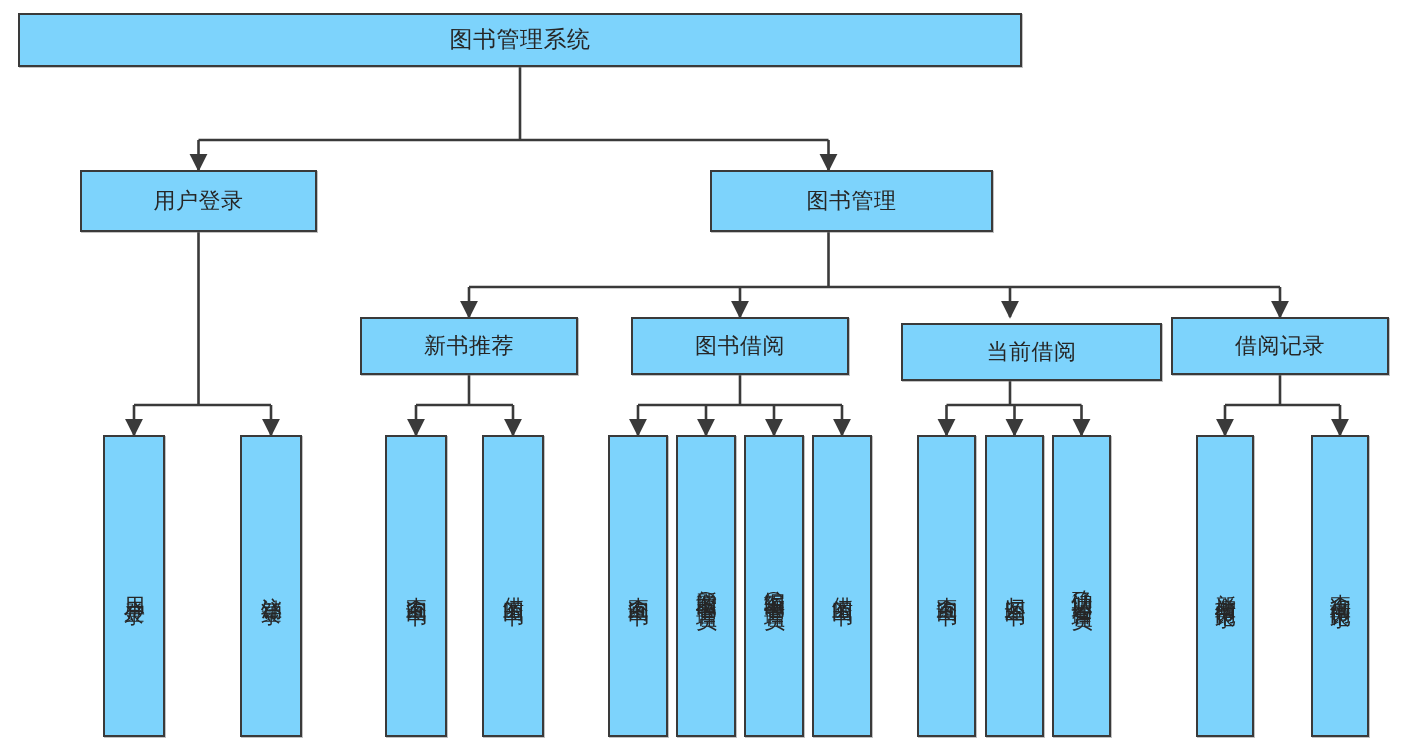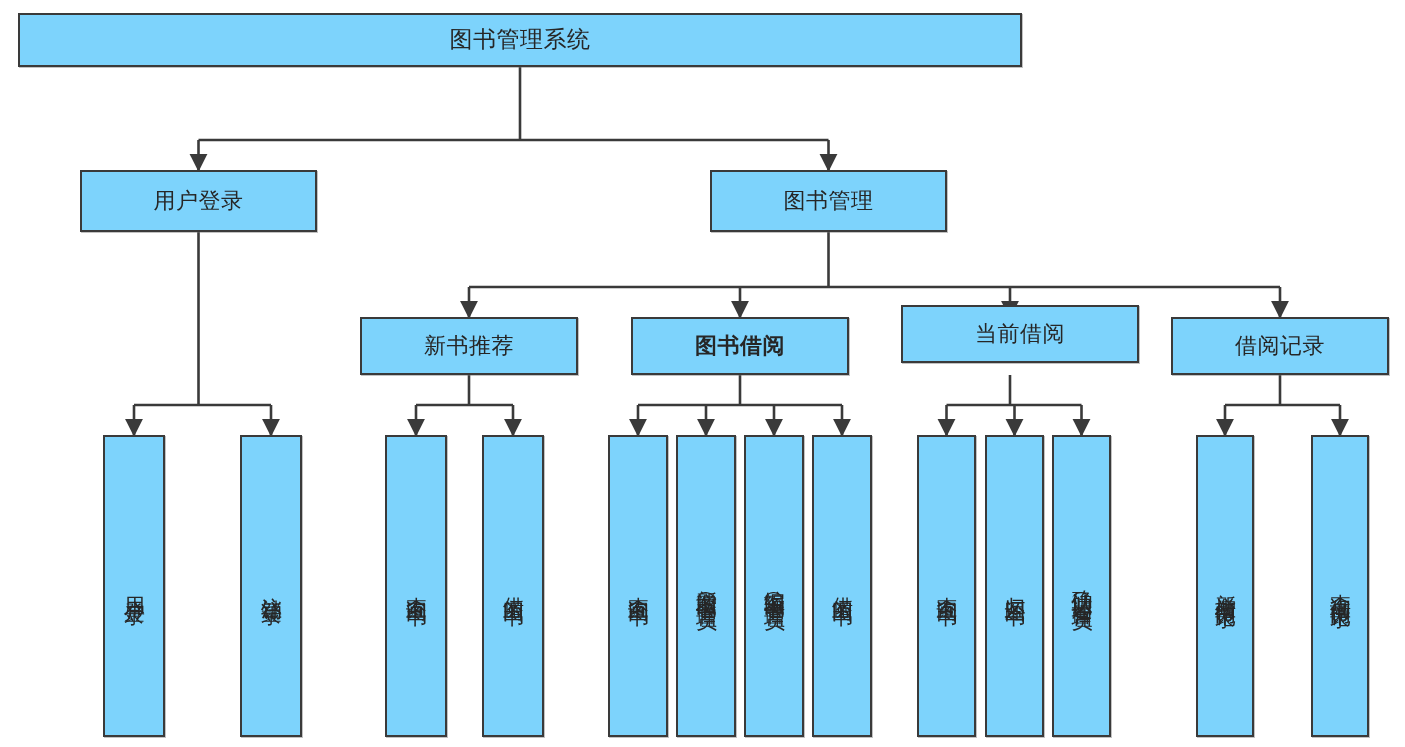--- a/index.html
+++ b/index.html
@@ -110,30 +110,30 @@
       </g>
   </svg>
 
   <div id="nodes">
       <div class="node root" style="left: 18px; top: 13px; width: 1004px; height: 54px;">
         <span class="label">图书管理系统</span>
       </div>
       <div class="node" style="left: 80px; top: 170px; width: 237px; height: 62px;">
         <span class="label">用户登录</span>
       </div>
-      <div class="node" style="left: 710px; top: 170px; width: 237px; height: 62px; align-items: center;">
+      <div class="node" style="left: 710px; top: 170px; width: 283px; height: 62px; align-items: center;">
         <span class="label">图书管理</span>
       </div>
       <div class="node" style="left: 360px; top: 317px; width: 218px; height: 58px;">
         <span class="label">新书推荐</span>
       </div>
-      <div class="node" style="left: 631px; top: 317px; width: 218px; height: 58px; font-weight: bold;">
+      <div class="node" style="left: 631px; top: 317px; width: 218px; height: 58px;">
         <span class="label">图书借阅</span>
       </div>
-      <div class="node" style="left: 901px; top: 305px; width: 238px; height: 58px;">
+      <div class="node" style="left: 901px; top: 323px; width: 261px; height: 58px;">
         <span class="label">当前借阅</span>
       </div>
       <div class="node" style="left: 1171px; top: 317px; width: 218px; height: 58px;">
         <span class="label">借阅记录</span>
       </div>
       <div class="node vertical" style="left: 103px; top: 435px; width: 62px; height: 302px;">
         <span class="label">用户登录</span>
       </div>
       <div class="node vertical" style="left: 240px; top: 435px; width: 62px; height: 302px;">
         <span class="label">注销登录</span>

